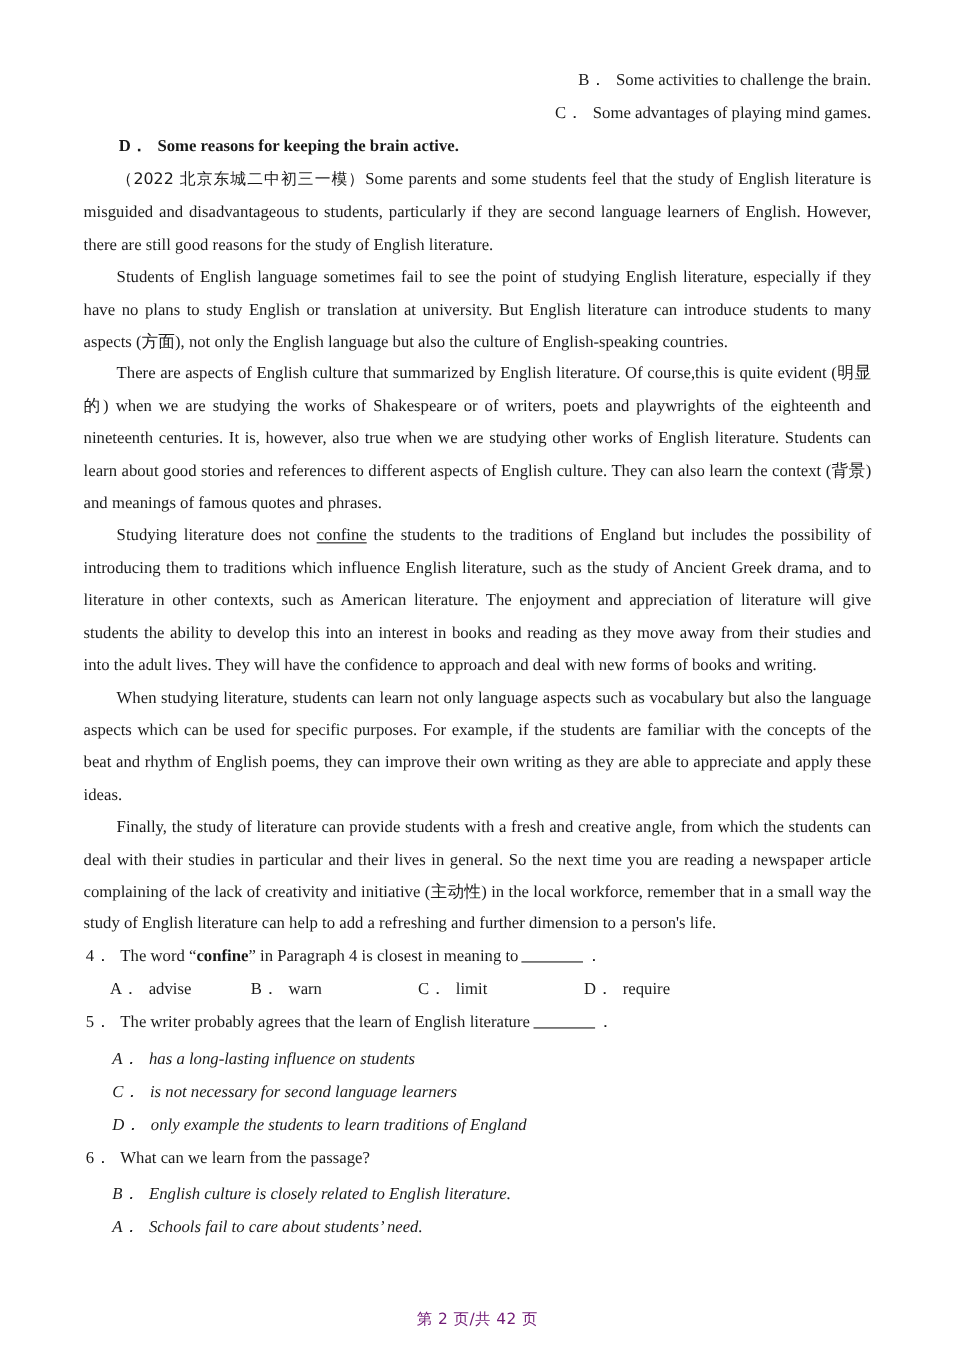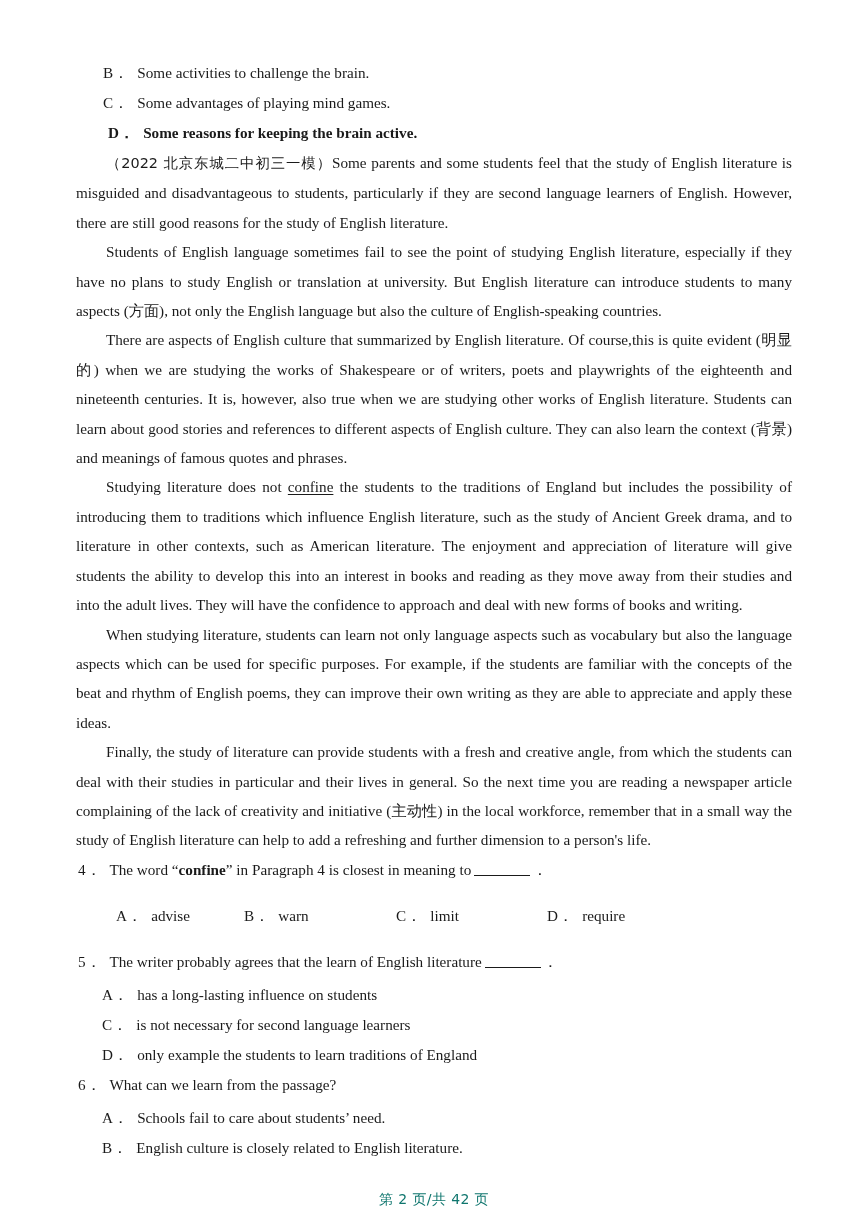--- a/index.html
+++ b/index.html
@@ -27,21 +27,21 @@
     top: 58px;
     width: 716px;
   }
   
   .opt-line {
     font-size: 15.2px;
     line-height: 30px;
     margin: 0;
     white-space: nowrap;
   }
-  .opt-line.lvl1 { padding-left: 27px; }
+  .opt-line.lvl1 { padding-left: 27px; text-align: right; }
   .opt-line.lvl2 { padding-left: 32px; font-weight: bold; }
   .opt-gap { display: inline-block; width: 9px; }
 
   
   .para {
     font-size: 15.2px;
     line-height: 29.4px;
     margin: 0;
     text-align: justify;
     text-justify: inter-word;
@@ -67,55 +67,56 @@
     width: 56px;
     border-bottom: 1px solid #1a1a1a;
     margin: 0 2px -1px 3px;
   }
   b.bold { font-weight: bold; }
 
   
   .opt-row {
     font-size: 15.2px;
     line-height: 30px;
-    margin: 16px;
+    margin: 0;
     position: relative;
     height: 30px;
   }
   .opt-col {
     position: absolute;
     top: 0;
     white-space: nowrap;
   }
   .opt-col.c0 { left: 24px; }
   .opt-col.c1 { left: 152px; }
   .opt-col.c2 { left: 304px; }
   .opt-col.c3 { left: 455px; }
 
   
   .opt-stack {
     font-size: 15.2px;
     line-height: 30px;
     margin: 0;
     padding-left: 26px;
     white-space: nowrap;
+    font-style: italic;
   }
 
   .spacer-sm { height: 3px; }
 
   
   .footer {
     position: absolute;
     left: 0;
     right: 0;
     bottom: 18px;
     text-align: center;
     font-size: 14px;
     font-family: "DejaVu Sans", "Liberation Sans", sans-serif;
-    color: #0f766e;
+    color: #701a75;
     letter-spacing: 0.4px;
   }
 </style>
 </head>
 <body>
 
 <div class="page">
   <div class="content">
 
     <p class="opt-line lvl1">
@@ -152,19 +153,19 @@
     <p class="q-line"><span class="q-num">5．</span><span class="q-gap"></span><span>The writer probably agrees that the learn of English literature</span><span class="blank"></span><span>．</span></p>
 
     <div class="spacer-sm"></div>
     <p class="opt-stack"><span>A．</span><span class="opt-gap"></span><span>has a long-lasting influence on students</span></p>
     <p class="opt-stack"><span>C．</span><span class="opt-gap"></span><span>is not necessary for second language learners</span></p>
     <p class="opt-stack"><span>D．</span><span class="opt-gap"></span><span>only example the students to learn traditions of England</span></p>
 
     <p class="q-line"><span class="q-num">6．</span><span class="q-gap"></span><span>What can we learn from the passage?</span></p>
 
     <div class="spacer-sm"></div>
+    <p class="opt-stack"><span>B．</span><span class="opt-gap"></span><span>English culture is closely related to English literature.</span></p>
     <p class="opt-stack"><span>A．</span><span class="opt-gap"></span><span>Schools fail to care about students’ need.</span></p>
-    <p class="opt-stack"><span>B．</span><span class="opt-gap"></span><span>English culture is closely related to English literature.</span></p>
 
   </div>
 
   <div class="footer">第 2 页/共 42 页</div>
 </div>
 
 </body></html>

